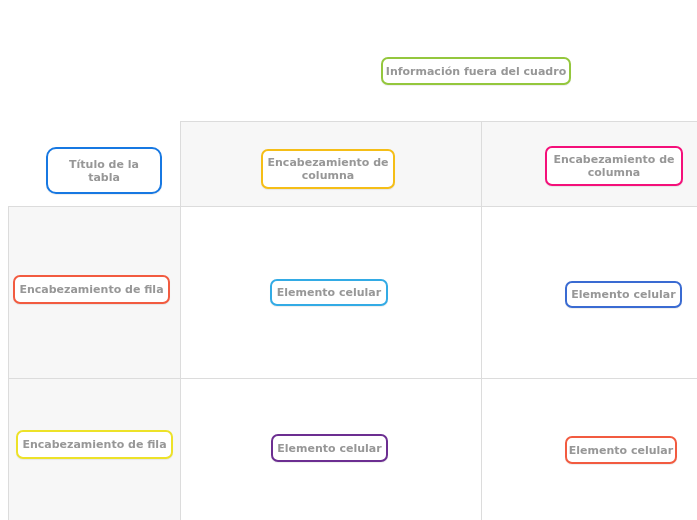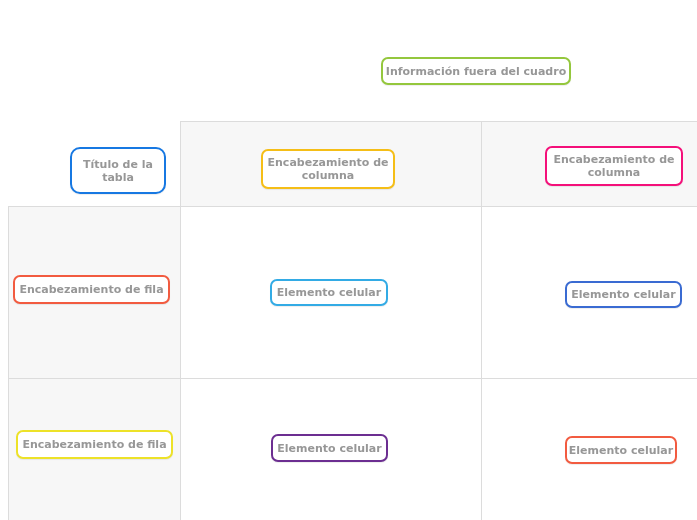--- a/index.html
+++ b/index.html
@@ -38,21 +38,21 @@
     text-align: center;
     display: flex;
     align-items: center;
     justify-content: center;
     padding: 2px 4px;
     box-shadow: 0 1px 1px rgba(0,0,0,0.07);
     cursor: default;
   }
   .node--single { white-space: nowrap; }
   .node--note   { left: 381px; top: 57px;  width: 190px; height: 28px; }
-  .node--title  { left: 70px;  top: 147px; width: 96px;  height: 47px; border-radius: 10px; padding: 2px 10px; }
+  .node--title  { left: 46px;  top: 147px; width: 116px;  height: 47px; border-radius: 10px; padding: 2px 10px; }
   .node--colhead1 { left: 261px; top: 149px; width: 134px; height: 40px; }
   .node--colhead2 { left: 545px; top: 146px; width: 138px; height: 40px; }
   .node--rowhead1 { left: 13px;  top: 275px; width: 157px; height: 29px; }
   .node--cell-r1c1 { left: 270px; top: 279px; width: 118px; height: 27px; }
   .node--cell-r1c2 { left: 565px; top: 281px; width: 117px; height: 27px; }
   .node--rowhead2 { left: 16px;  top: 430px; width: 157px; height: 29px; }
   .node--cell-r2c1 { left: 271px; top: 434px; width: 117px; height: 28px; }
   .node--cell-r2c2 { left: 565px; top: 436px; width: 112px; height: 28px; }
 </style>
 </head>

